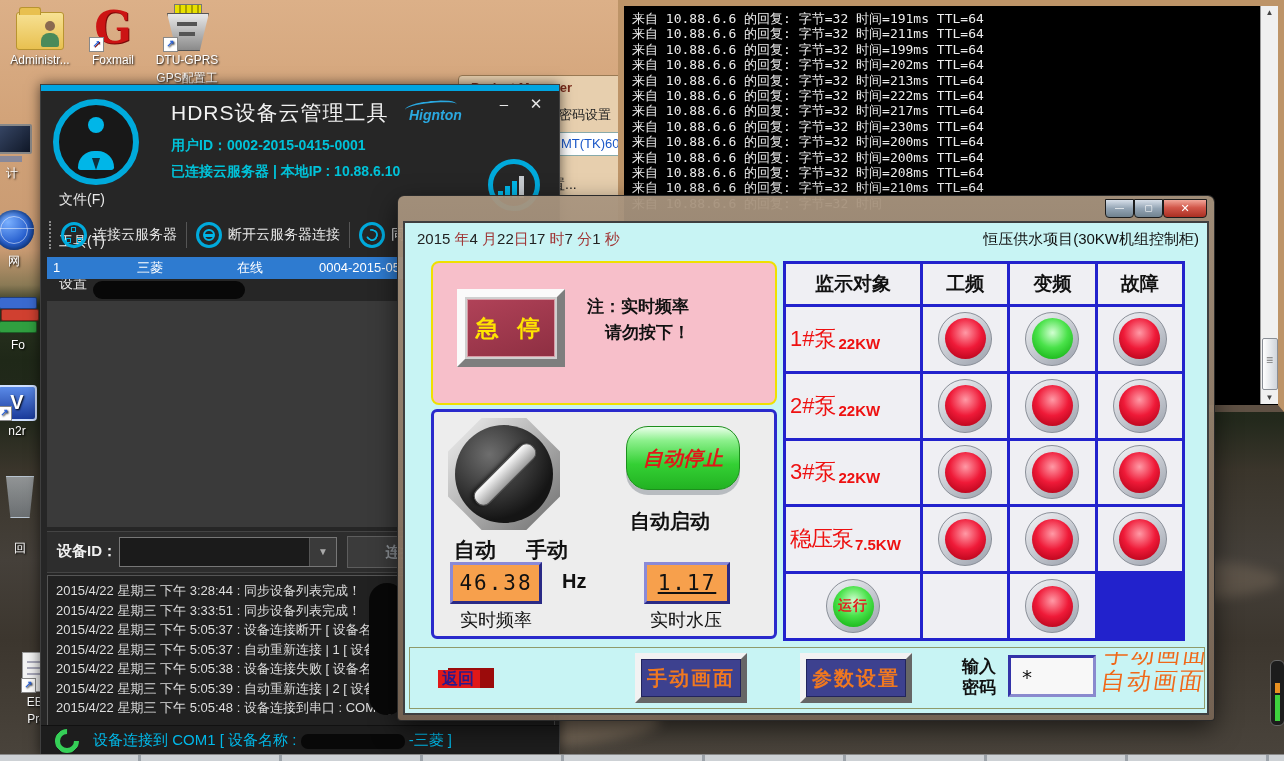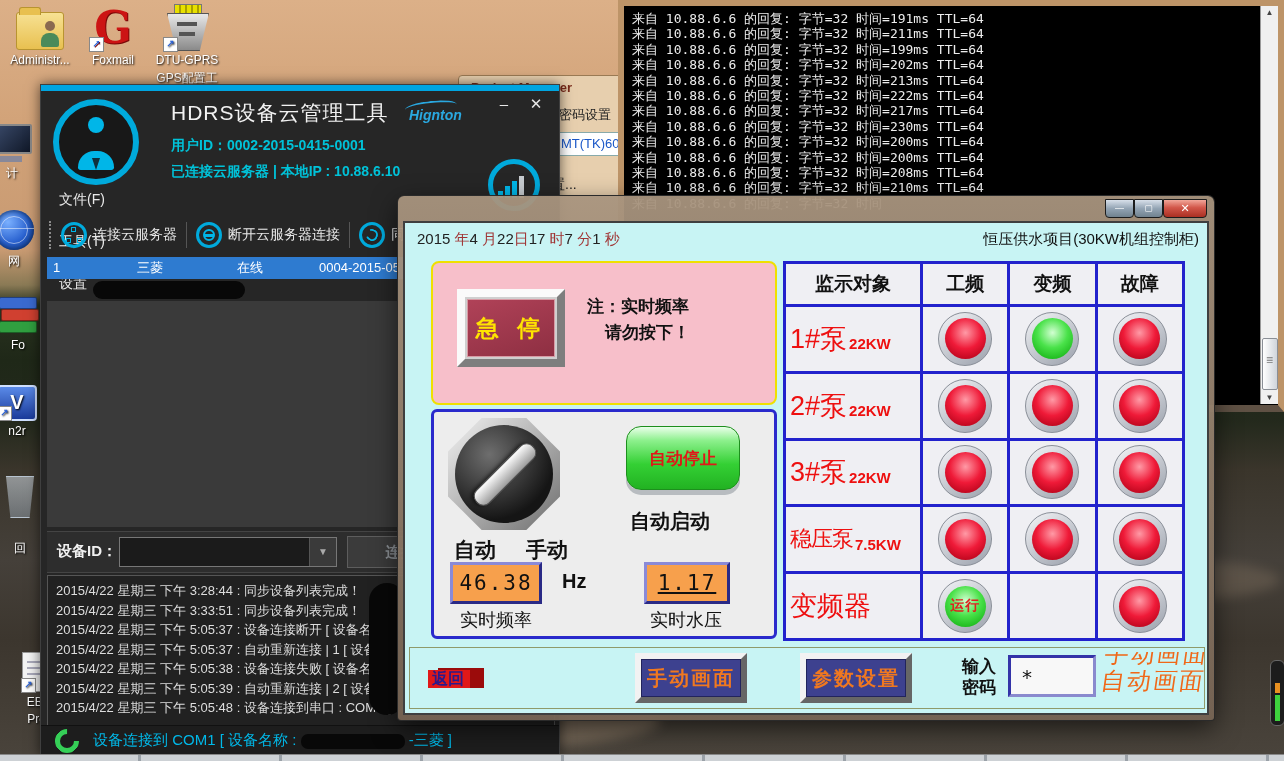--- a/index.html
+++ b/index.html
@@ -142,48 +142,48 @@
        border:3px solid #2a2acc;border-radius:6px;box-sizing:border-box;}
   #knob{position:absolute;left:14px;top:6px;width:112px;height:112px;
        background:linear-gradient(135deg,#f2f2f2,#6e6e6e);
        clip-path:polygon(30% 0,70% 0,100% 30%,100% 70%,70% 100%,30% 100%,0 70%,0 30%);}
   #knob .face{position:absolute;inset:7px;border-radius:50%;
        background:radial-gradient(circle at 35% 30%,#6e6e6e,#151515 70%);}
   #knob .slot{position:absolute;left:17px;top:47px;width:78px;height:17px;border-radius:9px;
        background:linear-gradient(#fdfdfd,#9c9c9c);border:1px solid #555;transform:rotate(-45deg);
        box-shadow:-2px -2px 4px rgba(0,0,0,.55);}
   .sw-label{position:absolute;top:124px;color:#111;font-weight:bold;font-size:21px;}
-  #auto-btn{position:absolute;left:192px;top:14px;width:112px;height:62px;border-radius:15px;
+  #auto-btn{position:absolute;left:192px;top:14px;width:112px;height:62px;border-radius:22px;
        background:linear-gradient(#eaffea,#8cf08c 22%,#34d034 60%,#22b222);border:1px solid #1d8f1d;
        box-shadow:0 5px 0 #b8bcc0;display:flex;align-items:center;justify-content:center;
-       color:#e01818;font-weight:bold;font-size:17px;}
+       color:#e01818;font-weight:bold;font-size:20px;font-style:italic;}
   #auto-caption{position:absolute;left:196px;top:96px;color:#111;font-weight:bold;font-size:20px;}
   .readout{position:absolute;top:150px;height:42px;background:#f7a04c;box-sizing:border-box;
        border:3px solid;border-color:#8a8ad8 #2a2a86 #2a2a86 #8a8ad8;display:flex;align-items:center;
        justify-content:center;color:#111;font-size:21px;font-family:"DejaVu Sans Mono",monospace;letter-spacing:2px;}
   .ro-unit{position:absolute;top:158px;color:#111;font-weight:bold;font-size:20px;}
   .ro-label{position:absolute;top:196px;color:#111;font-size:18px;}
   #monitor-table{position:absolute;left:378px;top:38px;width:402px;height:380px;box-sizing:border-box;
        border:3px solid #2222cc;background:#2222cc;display:grid;
        grid-template-columns:134px 1fr 1fr 1fr;grid-template-rows:40px repeat(5,1fr);gap:3px;}
   .mt-cell{background:#efeff3;display:flex;align-items:center;justify-content:center;overflow:hidden;}
   .mt-head{color:#111;font-weight:600;font-size:19px;}
   .mt-name{justify-content:flex-start;padding-left:4px;color:#ee1010;white-space:nowrap;}
-  .pump-main{font-size:27px;}
+  .pump-main{font-size:22px;}
   .tight .pump-main{font-size:22px;letter-spacing:-1px;}
   .pump-power{font-size:15px;font-weight:bold;margin:10px 0 0 2px;}
   .light{width:52px;height:52px;border-radius:50%;background:linear-gradient(145deg,#f4f5f8,#9aa0ab);
        border:1px solid #8a8f98;display:flex;align-items:center;justify-content:center;position:relative;}
   .bulb{width:41px;height:41px;border-radius:50%;}
   .bulb.red{background:radial-gradient(circle at 50% 36%,#ff9aa6,#ef1a38 48%,#ae0016 92%);}
   .bulb.green{background:radial-gradient(circle at 50% 36%,#d2ffd2,#4ae24a 45%,#0fae0f 92%);}
   .run-label{position:absolute;color:#e02020;font-size:14px;font-weight:bold;letter-spacing:1px;}
   #hmi-bottom{position:absolute;left:4px;top:424px;width:796px;height:62px;background:#c8f4f4;
        border:1px solid #8f9a6a;box-sizing:border-box;}
-  #back-btn{position:absolute;left:18px;top:18px;width:56px;height:24px;text-align:center;}
+  #back-btn{position:absolute;left:28px;top:18px;width:56px;height:24px;text-align:center;}
   #back-btn .bk{position:absolute;left:10px;top:2px;width:46px;height:20px;background:#9b0b0b;}
   #back-btn .fr{position:absolute;left:0;top:4px;width:42px;height:18px;background:#e01818;}
   #back-btn .tx{position:absolute;left:4px;top:3px;color:#2a1a8c;font-weight:bold;font-size:16px;}
   .nav-btn{position:absolute;top:5px;width:112px;height:50px;background:#bdbdbd;box-sizing:border-box;
        border:6px solid;border-color:#f2f2f2 #666 #666 #f2f2f2;}
   .nav-inner{position:absolute;inset:0;background:#3d418f;border:1px solid #22245c;display:flex;
        align-items:center;justify-content:center;color:#f07820;font-weight:bold;font-size:20px;letter-spacing:2px;}
   #pwd-label{position:absolute;left:552px;top:8px;color:#111;font-weight:bold;font-size:17px;line-height:21px;}
   #pwd-box{position:absolute;left:598px;top:7px;width:88px;height:42px;background:#f8f8f8;box-sizing:border-box;
        border:3px solid;border-color:#3333a8 #8a8ace #8a8ace #3333a8;color:#111;font-size:20px;padding:2px 0 0 10px;
@@ -477,23 +477,20 @@
           <div class="mt-cell mt-light-cell">
             <div class="light">
               <div class="bulb red"></div>
             </div>
           </div>
           <div class="mt-cell mt-light-cell">
             <div class="light">
               <div class="bulb red"></div>
             </div>
           </div>
-          <div class="mt-cell mt-name">
-            <span class="pump-main">变频器</span>
-          </div>
           <div class="mt-cell mt-light-cell">
             <div class="light">
               <div class="bulb green"></div>
               <span class="run-label">运行</span>
             </div>
           </div>
           <div class="mt-cell mt-light-cell"></div>
           <div class="mt-cell mt-light-cell">
             <div class="light">
               <div class="bulb red"></div>

